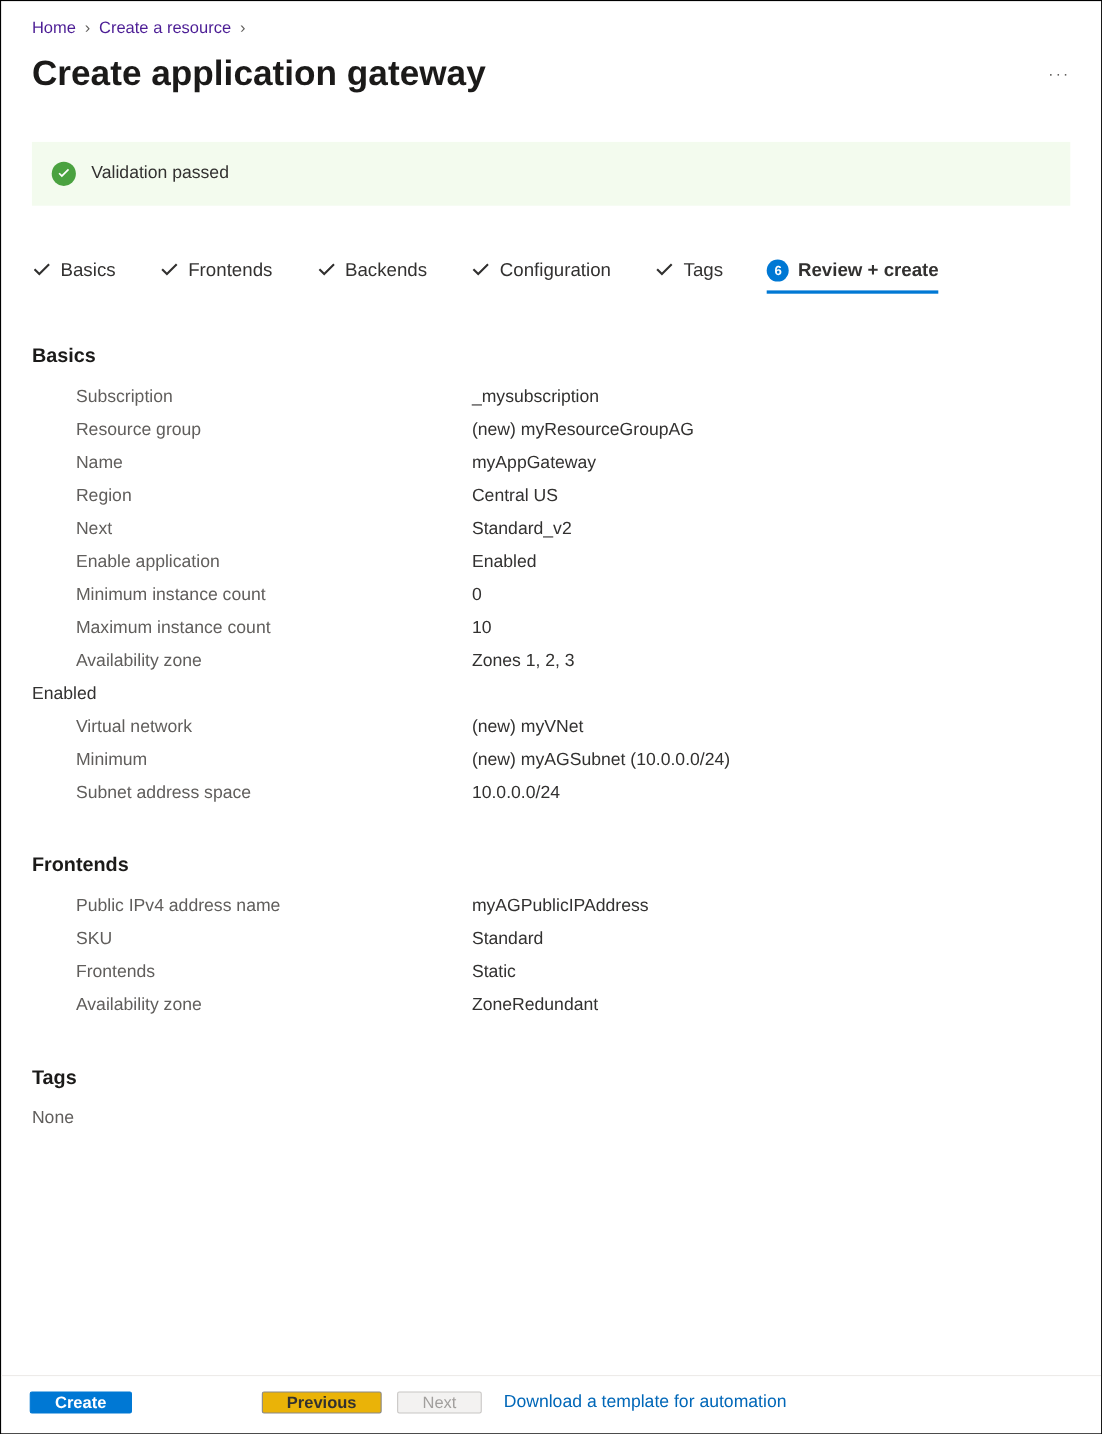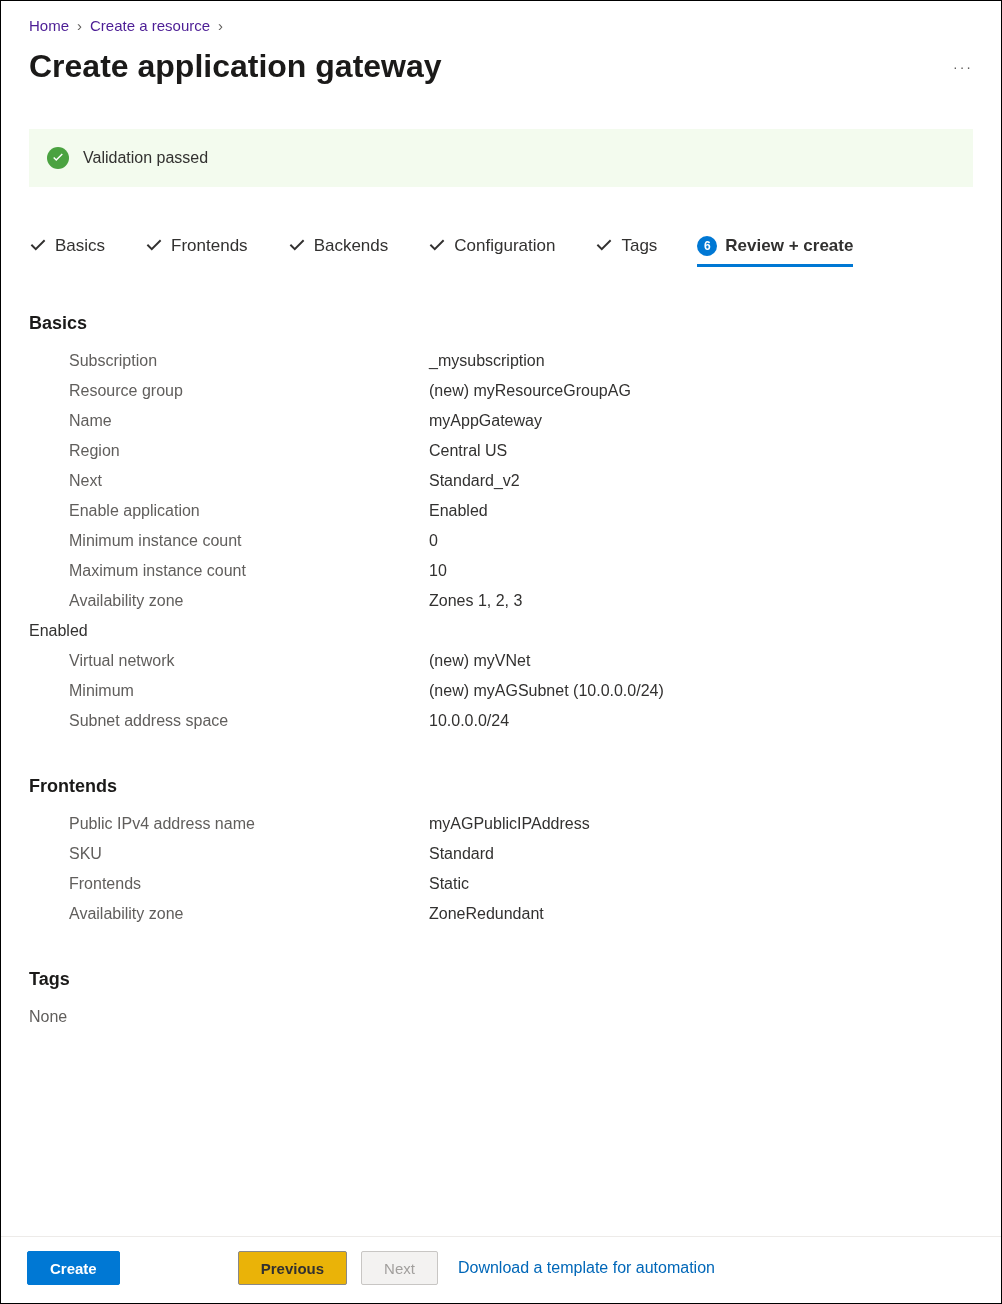--- a/index.html
+++ b/index.html
@@ -94,21 +94,21 @@
   .footer {
     position: absolute;
     left: 0; right: 0; bottom: 0;
     padding: 14px 26px 18px 26px;
     border-top: 1px solid #edebe9;
     display: flex;
     align-items: center;
     gap: 14px;
   }
   .btn {
-    height: 34px;
+    height: 20px;
     padding: 0 22px;
     font-size: 15px;
     font-family: inherit;
     border-radius: 2px;
     cursor: pointer;
   }
   .btn-primary {
     background: #0078d4;
     color: #fff;
     border: 1px solid #0078d4;

